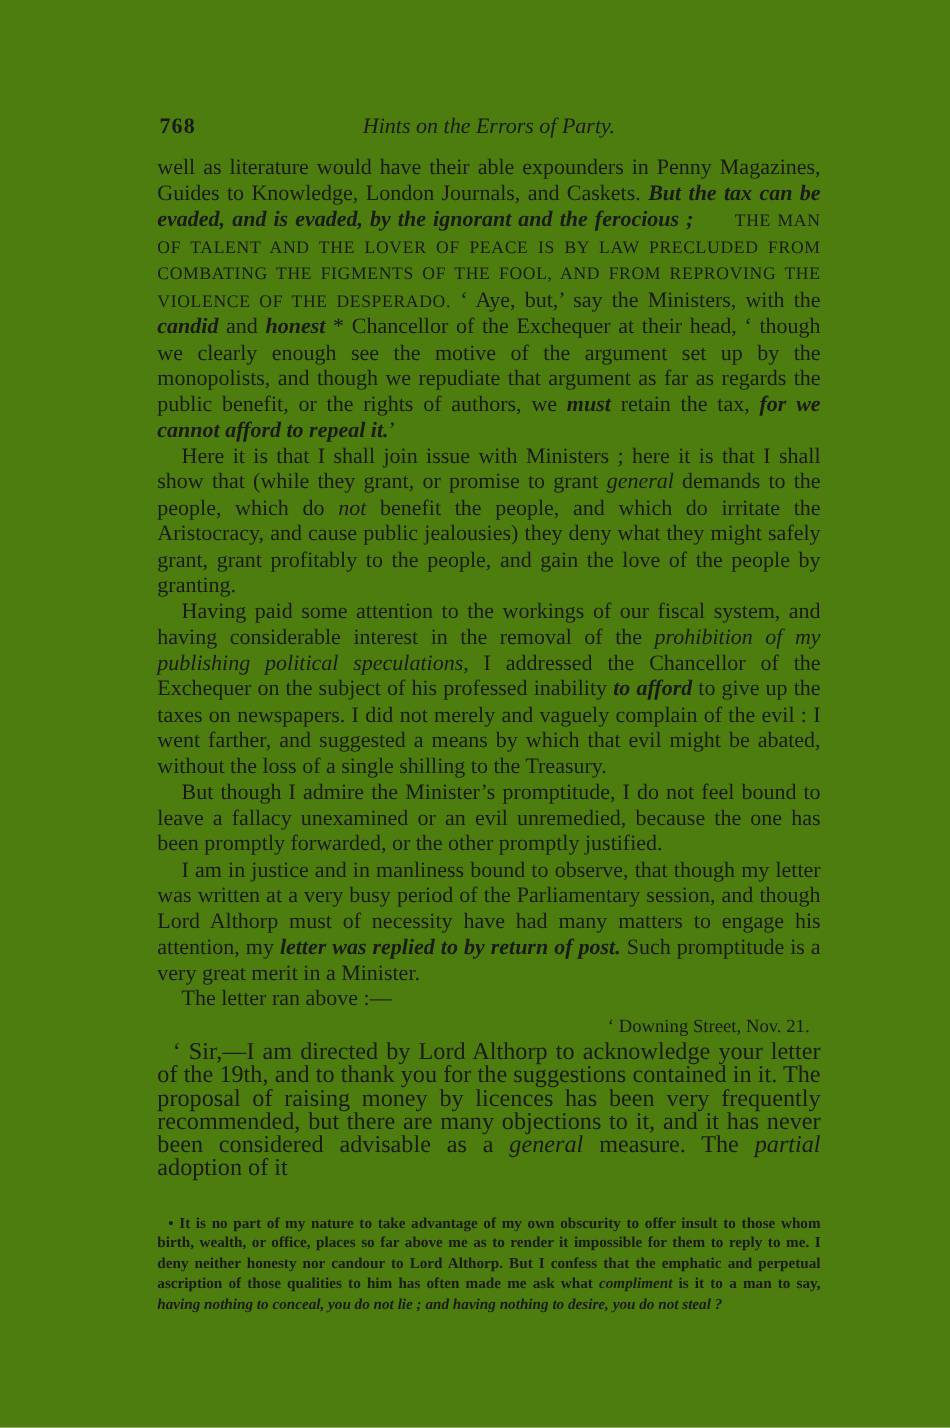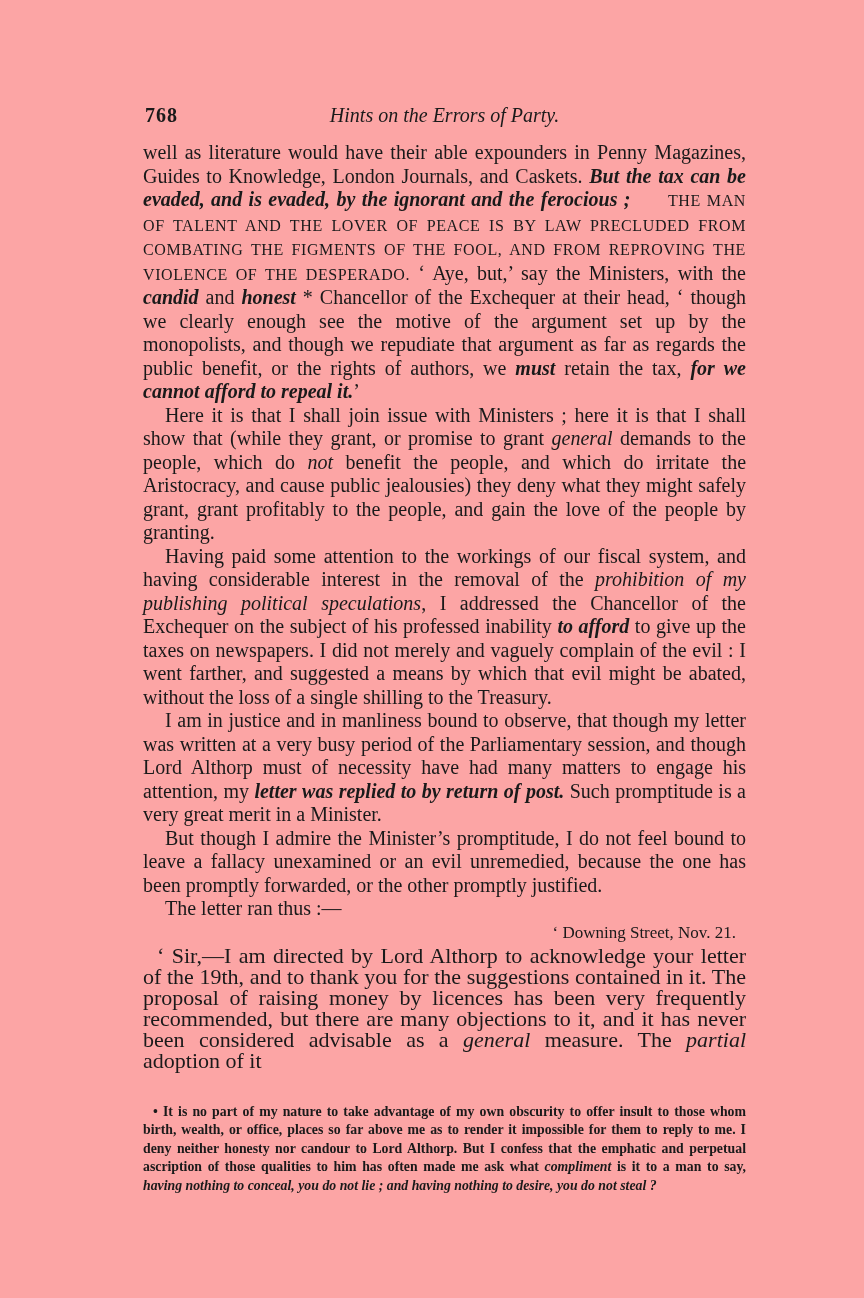--- a/index.html
+++ b/index.html
@@ -4,21 +4,21 @@
 <style>
   html, body {
     margin: 0;
     padding: 0;
     background: #ffffff;
   }
   .page {
     position: relative;
     width: 864px;
     height: 1298px;
-    background: #fca5a5;
+    background: #4d7c0f;
     color: #1a1a1a;
     font-family: "Liberation Serif", "DejaVu Serif", serif;
     overflow: hidden;
   }
   .column {
     position: absolute;
     left: 143px;
     top: 103px;
     width: 603px;
   }
@@ -83,23 +83,23 @@
   <div class="column">
 
     <div class="header">
       <span class="pageno">768</span>
       <span class="running-title">Hints on the Errors of Party.</span>
     </div>
 
     <p class="para noindent"><span>well as literature would have their able expounders in Penny Magazines, Guides to Knowledge, London Journals, and Caskets. </span><span class="bi">But the tax can be evaded, and is evaded, by the ignorant and the ferocious ;</span><span> </span><span class="sc">THE MAN OF TALENT AND THE LOVER OF PEACE IS BY LAW PRECLUDED FROM COMBATING THE FIGMENTS OF THE FOOL, AND FROM REPROVING THE VIOLENCE OF THE DESPERADO.</span><span> ‘ Aye, but,’ say the Ministers, with the </span><span class="bi">candid</span><span> and </span><span class="bi">honest</span><span> * Chancellor of the Exchequer at their head, ‘ though we clearly enough see the motive of the argument set up by the monopolists, and though we repudiate that argument as far as regards the public benefit, or the rights of authors, we </span><span class="bi">must</span><span> retain the tax, </span><span class="bi">for we cannot afford to repeal it.</span><span>’</span></p>
     <p class="para"><span>Here it is that I shall join issue with Ministers ; here it is that I shall show that (while they grant, or promise to grant </span><span class="i">general</span><span> demands to the people, which do </span><span class="i">not</span><span> benefit the people, and which do irritate the Aristocracy, and cause public jealousies) they deny what they might safely grant, grant profitably to the people, and gain the love of the people by granting.</span></p>
     <p class="para"><span>Having paid some attention to the workings of our fiscal system, and having considerable interest in the removal of the </span><span class="i">prohibition of my publishing political speculations</span><span>, I addressed the Chancellor of the Exchequer on the subject of his professed inability </span><span class="bi">to afford</span><span> to give up the taxes on newspapers.  I did not merely and vaguely complain of the evil : I went farther, and suggested a means by which that evil might be abated, without the loss of a single shilling to the Treasury.</span></p>
+    <p class="para"><span>But though I admire the Minister’s promptitude, I do not feel bound to leave a fallacy unexamined or an evil unremedied, because the one has been promptly forwarded, or the other promptly justified.</span></p>
     <p class="para"><span>I am in justice and in manliness bound to observe, that though my letter was written at a very busy period of the Parliamentary session, and though Lord Althorp must of necessity have had many matters to engage his attention, my </span><span class="bi">letter was replied to by return of post.</span><span>  Such promptitude is a very great merit in a Minister.</span></p>
-    <p class="para"><span>But though I admire the Minister’s promptitude, I do not feel bound to leave a fallacy unexamined or an evil unremedied, because the one has been promptly forwarded, or the other promptly justified.</span></p>
-    <p class="para"><span>The letter ran thus :—</span></p>
+    <p class="para"><span>The letter ran above :—</span></p>
 
     <p class="dateline">‘ Downing Street, Nov. 21.</p>
     <p class="letterpara"><span>‘ Sir,—I am directed by Lord Althorp to acknowledge your letter of the 19th, and to thank you for the suggestions contained in it.  The proposal of raising money by licences has been very frequently recommended, but there are many objections to it, and it has never been considered advisable as a </span><span class="i">general</span><span> measure.  The </span><span class="i">partial</span><span> adoption of it</span></p>
 
     <div class="footnote"><span>• It is no part of my nature to take advantage of my own obscurity to offer insult to those whom birth, wealth, or office, places so far above me as to render it impossible for them to reply to me.  I deny neither honesty nor candour to Lord Althorp. But I confess that the emphatic and perpetual ascription of those qualities to him has often made me ask what </span><span class="i">compliment</span><span> is it to a man to say, </span><span class="bi">having nothing to conceal, you do not lie ; and having nothing to desire, you do not steal ?</span></div>
 
   </div>
 </div>
 
 </body></html>

